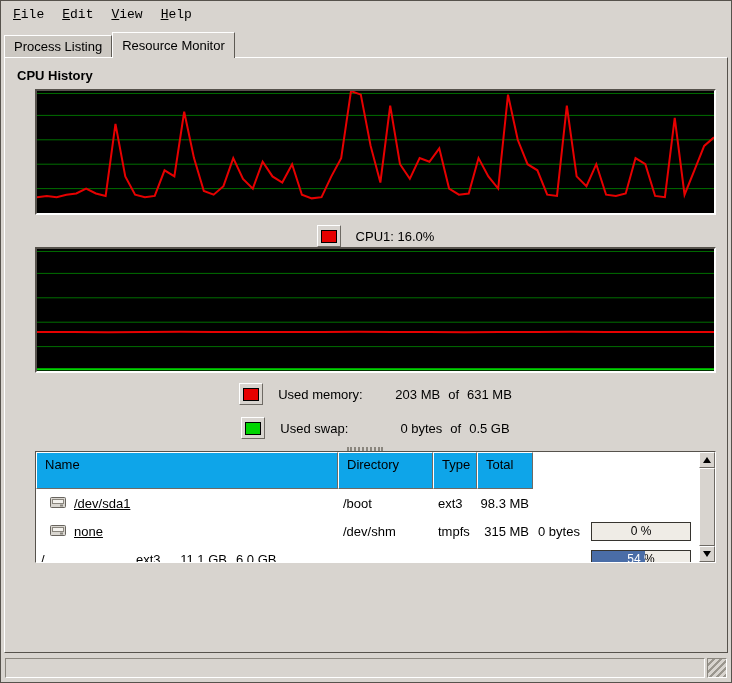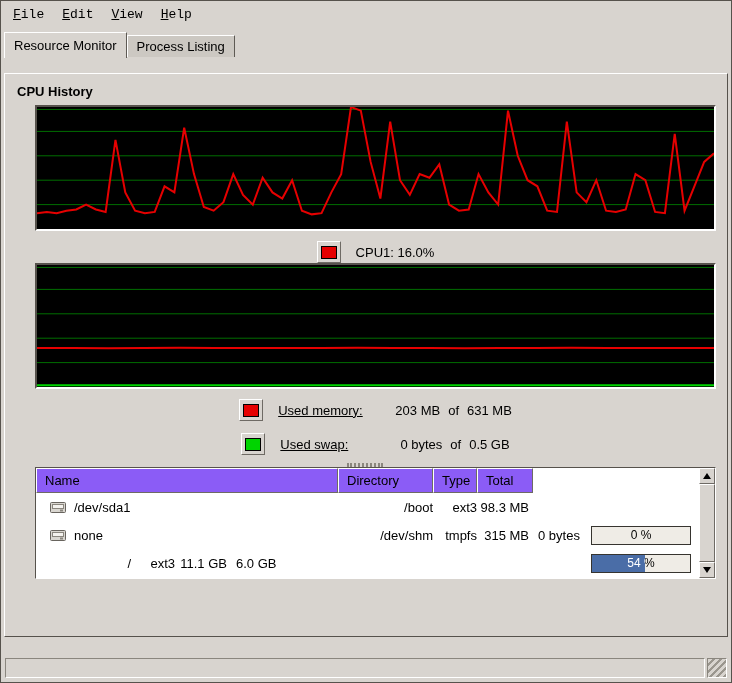--- a/index.html
+++ b/index.html
@@ -28,21 +28,21 @@
     border-top-color: #fff; border-left-color: #fff;
     white-space: nowrap; cursor: default;
   }
   .tab.active {
     background: #d8d4cf; height: 26px; padding-top: 5px;
     margin-bottom: -1px; position: relative; z-index: 3;
   }
 
   
   .main-panel {
-    flex: 1; margin: 16px 3px; background: #d8d4cf;
+    flex: 1; margin: 0 3px; background: #d8d4cf;
     border: 1px solid; border-color: #fff #56524c #56524c #fff;
     padding: 10px 11px 6px 9px; overflow: hidden;
   }
   .section-heading { font-weight: bold; margin: 0 0 6px 3px; }
   .heading-gap { margin-top: 22px; }
   .indent { margin-left: 21px; }
 
   .graph {
     height: 126px; background: #000;
     border: 2px solid; border-color: #56524c #fff #fff #56524c;
@@ -50,51 +50,51 @@
   .graph svg { display: block; width: 100%; height: 100%; }
 
   .legend-row { display: flex; align-items: center; margin-top: 10px; justify-content: center; }
   .swatch {
     width: 24px; height: 22px; background: #d8d4cf; flex: none;
     border: 1px solid; border-color: #fff #6e6a64 #6e6a64 #fff;
     display: flex; align-items: center; justify-content: center; cursor: default;
   }
   .swatch .chip { width: 16px; height: 13px; border: 1px solid #000; }
   .leg-text { margin-left: 15px; }
-  .leg-label { width: 100px; margin-left: 15px; text-decoration: underline; }
+  .leg-label { width: 100px; margin-left: 15px; }
   .leg-value { width: 62px; text-align: right; }
   .leg-of { margin: 0 8px; }
 
   .pane-grip { width: 36px; height: 2px; margin: 8px auto 0;
     border-top: 2px dotted #8a867e; border-bottom: 2px dotted #8a867e; cursor: row-resize; }
 
   
   .devices-wrap {
     margin-top: 0; height: 112px; background: #fff;
     border: 1px solid; border-color: #56524c #fff #fff #56524c;
     display: flex;
   }
   .table-main { flex: 1; display: flex; flex-direction: column; overflow: hidden; }
   .thead { display: flex; flex: none; }
   .th {
-    background: #8b5cf6; padding: 4px 6px 3px 8px; height: 25px;
+    background: #0ea5e9; padding: 4px 6px 3px 8px; height: 37px;
     border: 1px solid; border-color: #fff #6e6a64 #6e6a64 #fff;
     white-space: nowrap; overflow: hidden; cursor: default;
   }
   .tbody { flex: 1; background: #fff; }
   .tr { display: flex; align-items: center; height: 28px; }
   .td { white-space: nowrap; overflow: hidden; }
   .col-name { width: 302px; flex: none; }
   .col-dir  { width: 95px;  flex: none; }
   .col-type { width: 44px;  flex: none; }
   .col-total{ width: 56px;  flex: none; }
   .col-used { flex: 1; }
-  .td.col-name { display: flex; align-items: center; padding-left: 14px; }
+  .td.col-name { display: flex; padding-left: 14px; text-decoration: underline; }
   .td.col-name .drive-ico { margin-right: 7px; display: inline-flex; }
-  .td.col-dir, .td.col-type { padding-left: 5px; text-align: right; }
+  .td.col-dir, .td.col-type { padding-left: 5px; }
   .td.col-total { text-align: right; padding-right: 4px; }
   .td.col-used { display: flex; align-items: center; padding-left: 5px; }
 
   .pbar {
     position: relative; width: 100px; height: 19px; flex: none;
     margin-left: auto; margin-right: 8px;
     border: 1px solid #36342f; background: #efece6;
   }
   .pbar-label {
     position: absolute; left: 0; top: 0; width: 98px; height: 17px;
@@ -125,22 +125,22 @@
 <body>
 
 <div class="menubar">
   <span class="menu-item">File</span>
   <span class="menu-item">Edit</span>
   <span class="menu-item">View</span>
   <span class="menu-item">Help</span>
 </div>
 
 <div class="tabbar">
+  <div class="tab">Process Listing</div>
   <div class="tab active">Resource Monitor</div>
-  <div class="tab">Process Listing</div>
 </div>
 
 <div class="main-panel">
 
   <div class="section-heading">CPU History</div>
   <div class="indent">
     <div class="graph">
       <svg id="cpu-svg" viewBox="0 0 100 100" preserveAspectRatio="none">
           <line x1="0" x2="100" y1="2" y2="2" stroke="#006e00" stroke-width="1" vector-effect="non-scaling-stroke"></line>
           <line x1="0" x2="100" y1="20" y2="20" stroke="#006e00" stroke-width="1" vector-effect="non-scaling-stroke"></line>

